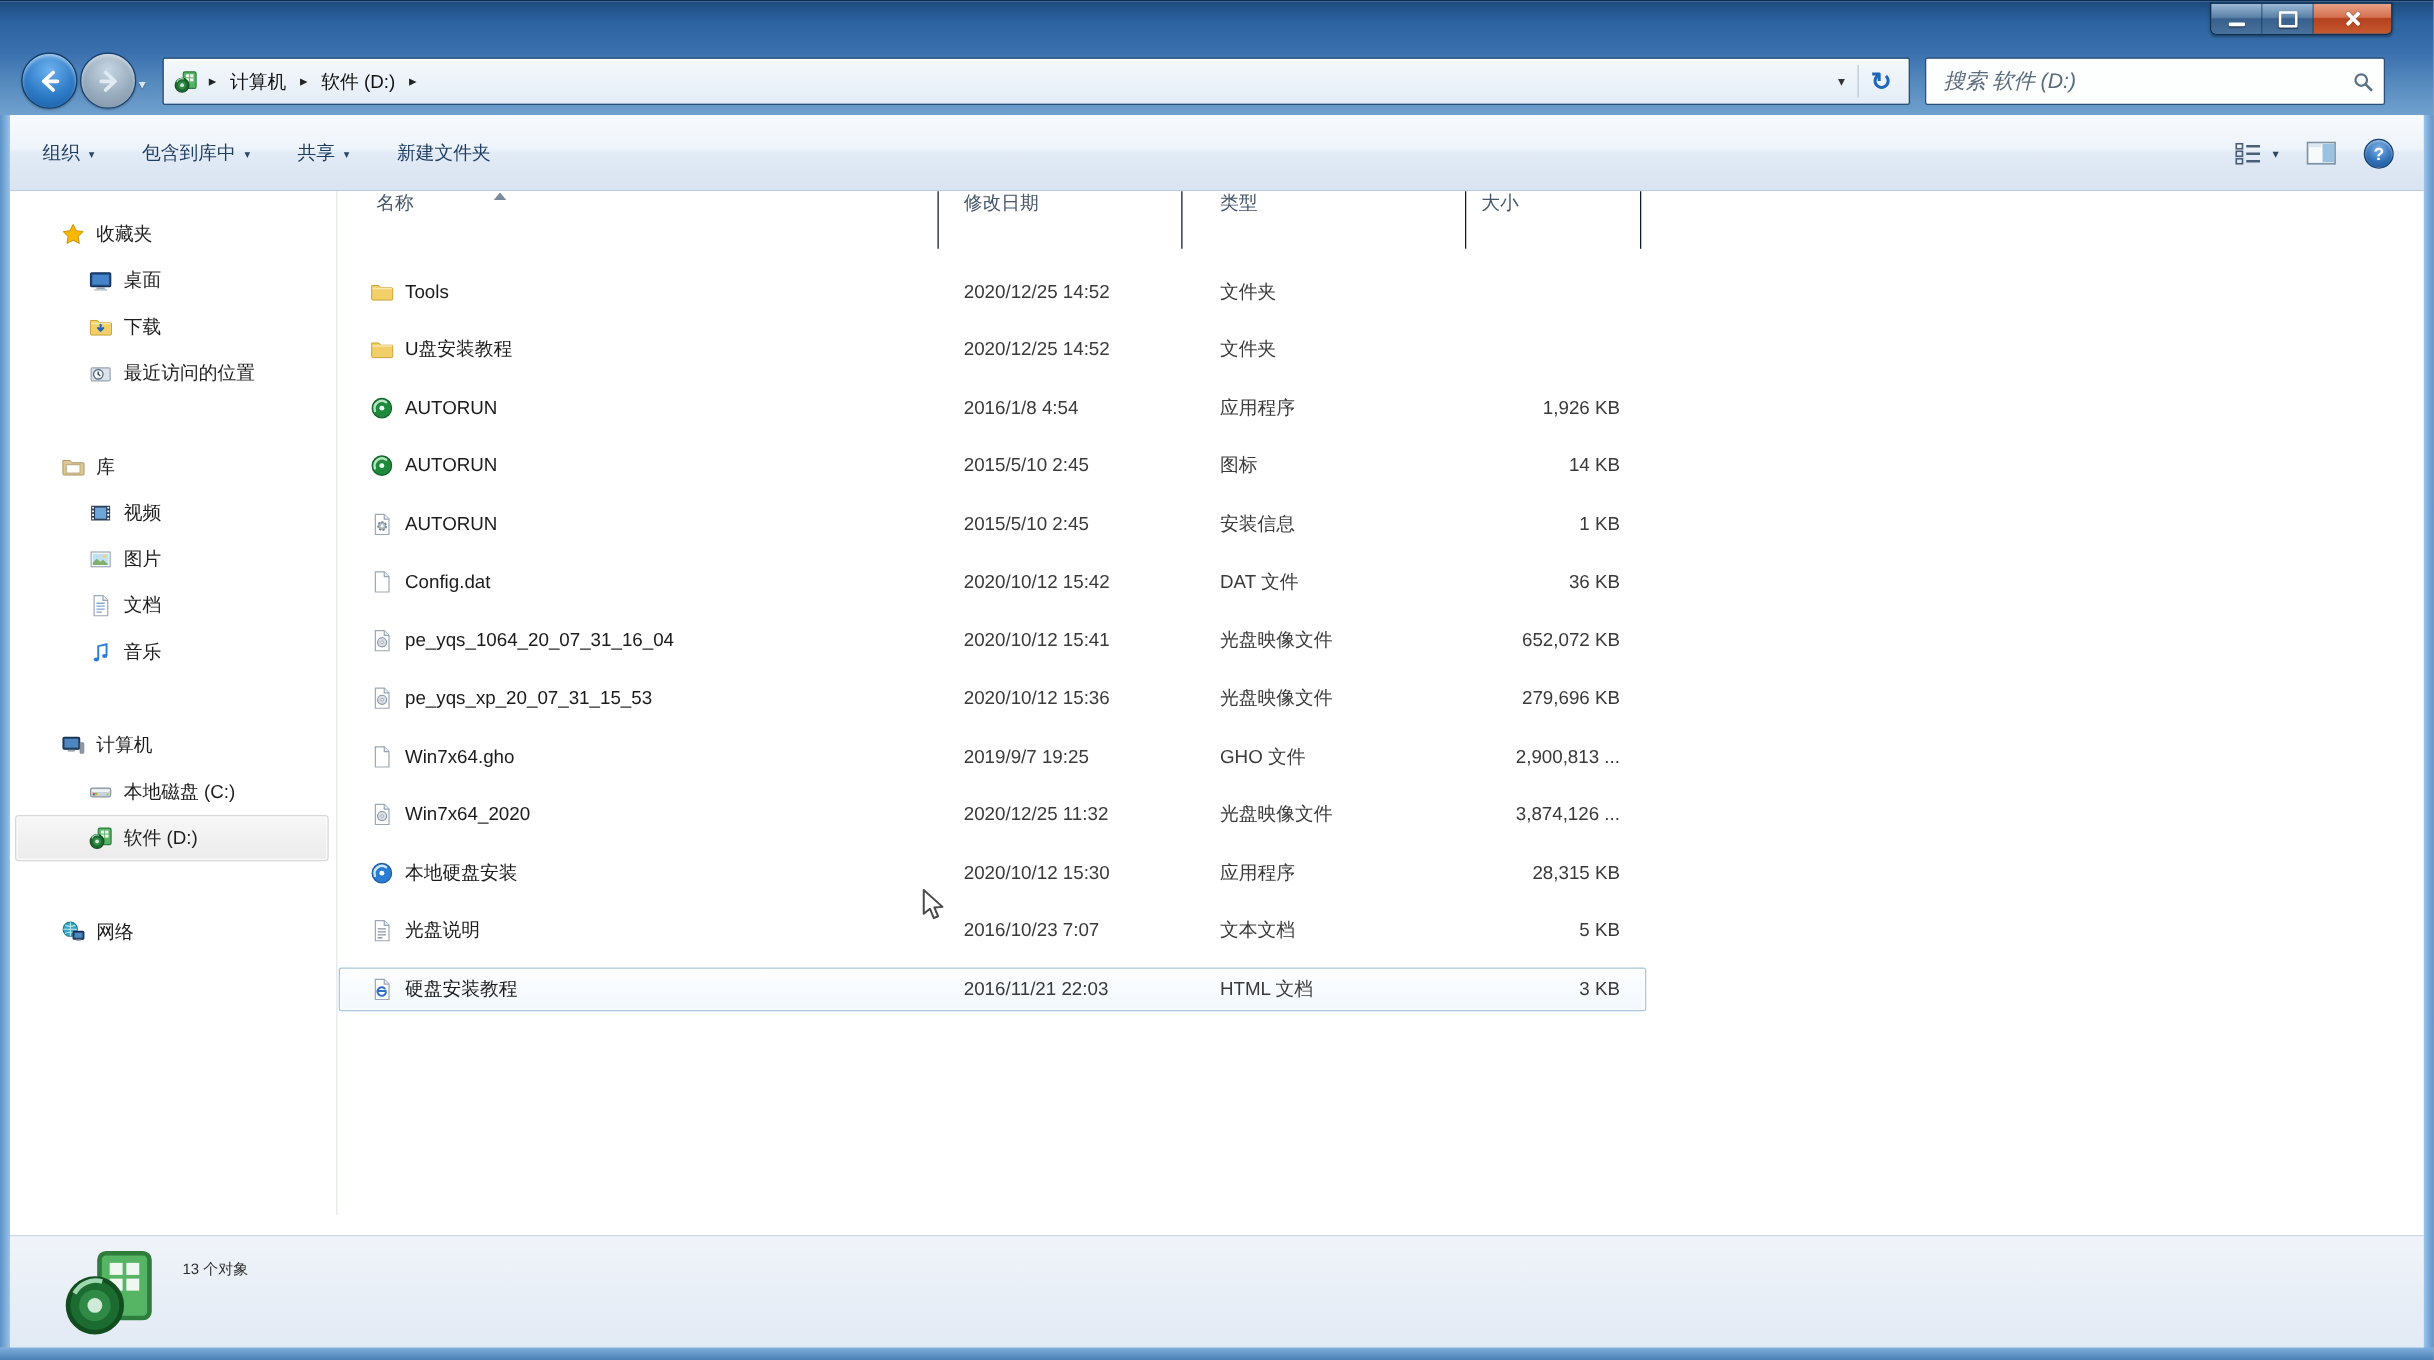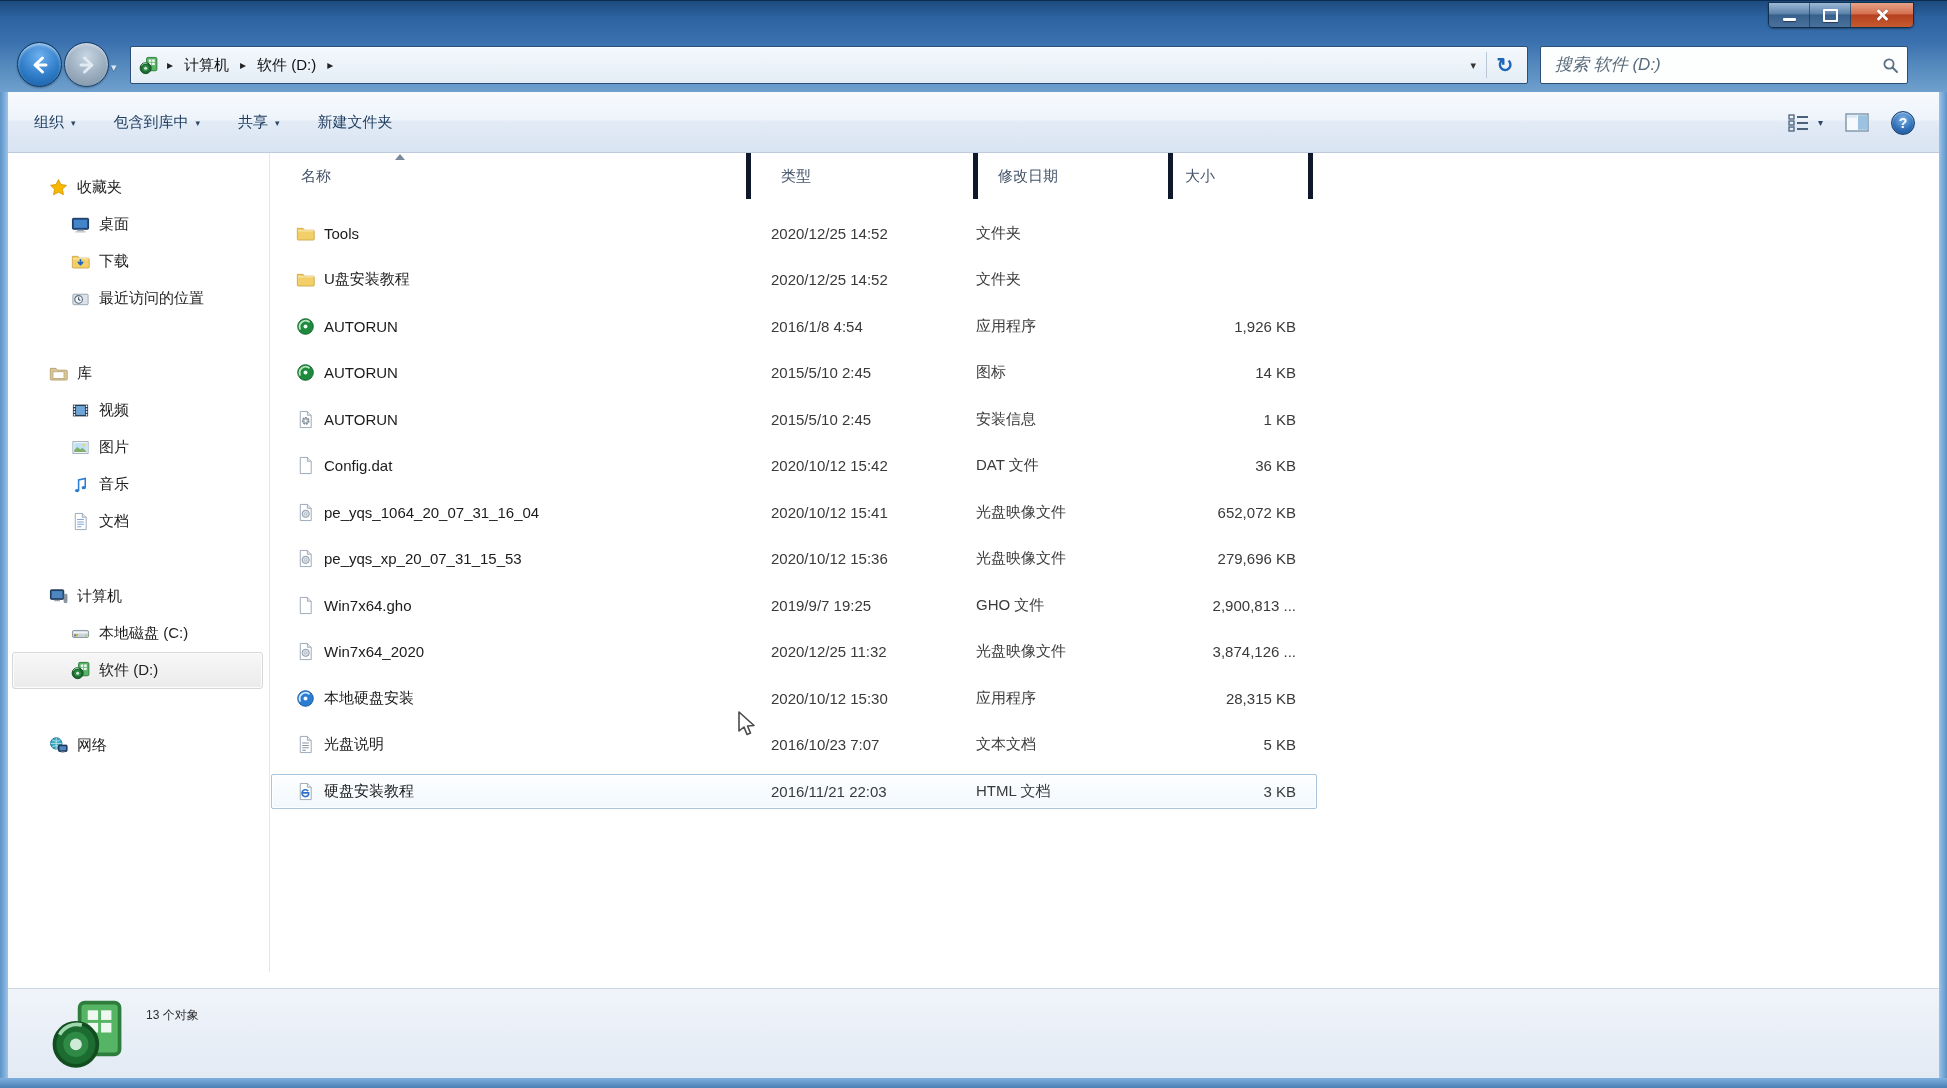--- a/index.html
+++ b/index.html
@@ -75,21 +75,21 @@
   .srow.level0{padding-left:36px;}
   .srow.level1{padding-left:58px;}
   .srow.gap{margin-top:38px;}
   .srow.selected{background:linear-gradient(#f7f7f7,#ebebeb);border-color:#d7d7d7;box-shadow:inset 0 0 0 1px #fcfcfc;}
   .ic{display:inline-flex;width:19px;height:19px;flex:0 0 auto;position:relative;}
   .ic svg{width:100%;height:100%;display:block;}
   
   .filearea{position:absolute;left:263px;right:0;top:0;bottom:0;}
   .lheader{position:absolute;left:0;top:0;height:46px;right:0;display:flex;
     font-size:15px;color:#44546a;}
-  .hcell{box-sizing:border-box;display:flex;align-items:center;border-right:5px solid #0f172a;position:relative;}
+  .hcell{box-sizing:border-box;display:flex;border-right:1px solid #0f172a;position:relative;}
   .hcell.c0{width:480px;padding-left:30px;}
   .hcell.c1{width:195px;padding-left:20px;}
   .hcell.c2{width:227px;padding-left:30px;}
   .hcell.c3{width:140px;padding-left:12px;}
   .sortmark{position:absolute;left:124px;top:1px;width:0;height:0;
     border-left:5px solid transparent;border-right:5px solid transparent;border-bottom:6px solid #7a8a9a;}
   .rows{position:absolute;left:0;top:51px;width:1046px;}
   .frow{height:34.5px;display:flex;align-items:center;box-sizing:border-box;
     border:1px solid transparent;border-radius:2px;font-size:15px;color:#1b1b1b;margin-top:12px;}
   .frow.focused{border-color:#a9c6de;background:linear-gradient(#fdfeff,#f2f8fd);box-shadow:inset 0 0 0 1px rgba(255,255,255,.85);}
@@ -286,36 +286,36 @@
               <rect x="3.4" y="5.2" width="13.2" height="9.6" fill="#bfe0f7"></rect>
               <path d="M3.4 12.6l3.4-3.2 3 2.8 2.2-2 4.6 4.6H3.4z" fill="#7fb069"></path>
               <circle cx="13.3" cy="7.4" r="1.3" fill="#f8d25c"></circle>
             </svg>
           </span>
           <span>图片</span>
         </div>
         <div class="srow level1">
           <span class="ic">
             <svg viewBox="0 0 20 20">
+              <path d="M4.5 1.5h7.5l4 4v13h-11.5z" fill="#ffffff" stroke="#9aa7b4" stroke-width="1"></path>
+              <path d="M12 1.5v4h4" fill="#e8eef4" stroke="#9aa7b4" stroke-width="1"></path>
+              <path d="M6.5 8h7M6.5 10.5h7M6.5 13h7M6.5 15.5h4.5" stroke="#7fa8d9" stroke-width="1.1"></path>
+            </svg>
+          </span>
+          <span>文档</span>
+        </div>
+        <div class="srow level1">
+          <span class="ic">
+            <svg viewBox="0 0 20 20">
               <path d="M8 16.2V5.2l7-1.6v9.6" stroke="#2b7cd3" stroke-width="1.6" fill="none"></path>
               <ellipse cx="6.4" cy="16.4" rx="2.2" ry="1.7" fill="#2b7cd3"></ellipse>
               <ellipse cx="13.4" cy="13.4" rx="2.2" ry="1.7" fill="#2b7cd3"></ellipse>
             </svg>
           </span>
           <span>音乐</span>
-        </div>
-        <div class="srow level1">
-          <span class="ic">
-            <svg viewBox="0 0 20 20">
-              <path d="M4.5 1.5h7.5l4 4v13h-11.5z" fill="#ffffff" stroke="#9aa7b4" stroke-width="1"></path>
-              <path d="M12 1.5v4h4" fill="#e8eef4" stroke="#9aa7b4" stroke-width="1"></path>
-              <path d="M6.5 8h7M6.5 10.5h7M6.5 13h7M6.5 15.5h4.5" stroke="#7fa8d9" stroke-width="1.1"></path>
-            </svg>
-          </span>
-          <span>文档</span>
         </div>
         <div class="srow level0 gap">
           <span class="ic">
             <svg viewBox="0 0 20 20">
               <rect x="1.5" y="3" width="14" height="10" rx="1" fill="#27476e" stroke="#16304e"></rect>
               <rect x="2.8" y="4.3" width="11.4" height="7.4" fill="#4d86c0"></rect>
               <rect x="5.5" y="13.6" width="6" height="1.4" fill="#97a4b0"></rect>
               <rect x="15.8" y="7.5" width="3.2" height="9" rx=".8" fill="#8f9aa5" stroke="#6e7a85" stroke-width=".6"></rect>
             </svg>
           </span>
@@ -363,25 +363,25 @@
           </span>
           <span>网络</span>
         </div>
       </div>
     <div class="filearea">
       <div class="lheader" id="lheader">
           <div class="hcell c0">
             <span>名称</span>
             <span class="sortmark"></span>
           </div>
+          <div class="hcell c1">
+            <span>修改日期</span>
+          </div>
           <div class="hcell c2">
             <span>类型</span>
-          </div>
-          <div class="hcell c1">
-            <span>修改日期</span>
           </div>
           <div class="hcell c3">
             <span>大小</span>
           </div>
         </div>
       <div class="rows" id="rows">
           <div class="frow">
             <div class="fc name">
               <span class="ic">
                 <svg viewBox="0 0 20 20">

